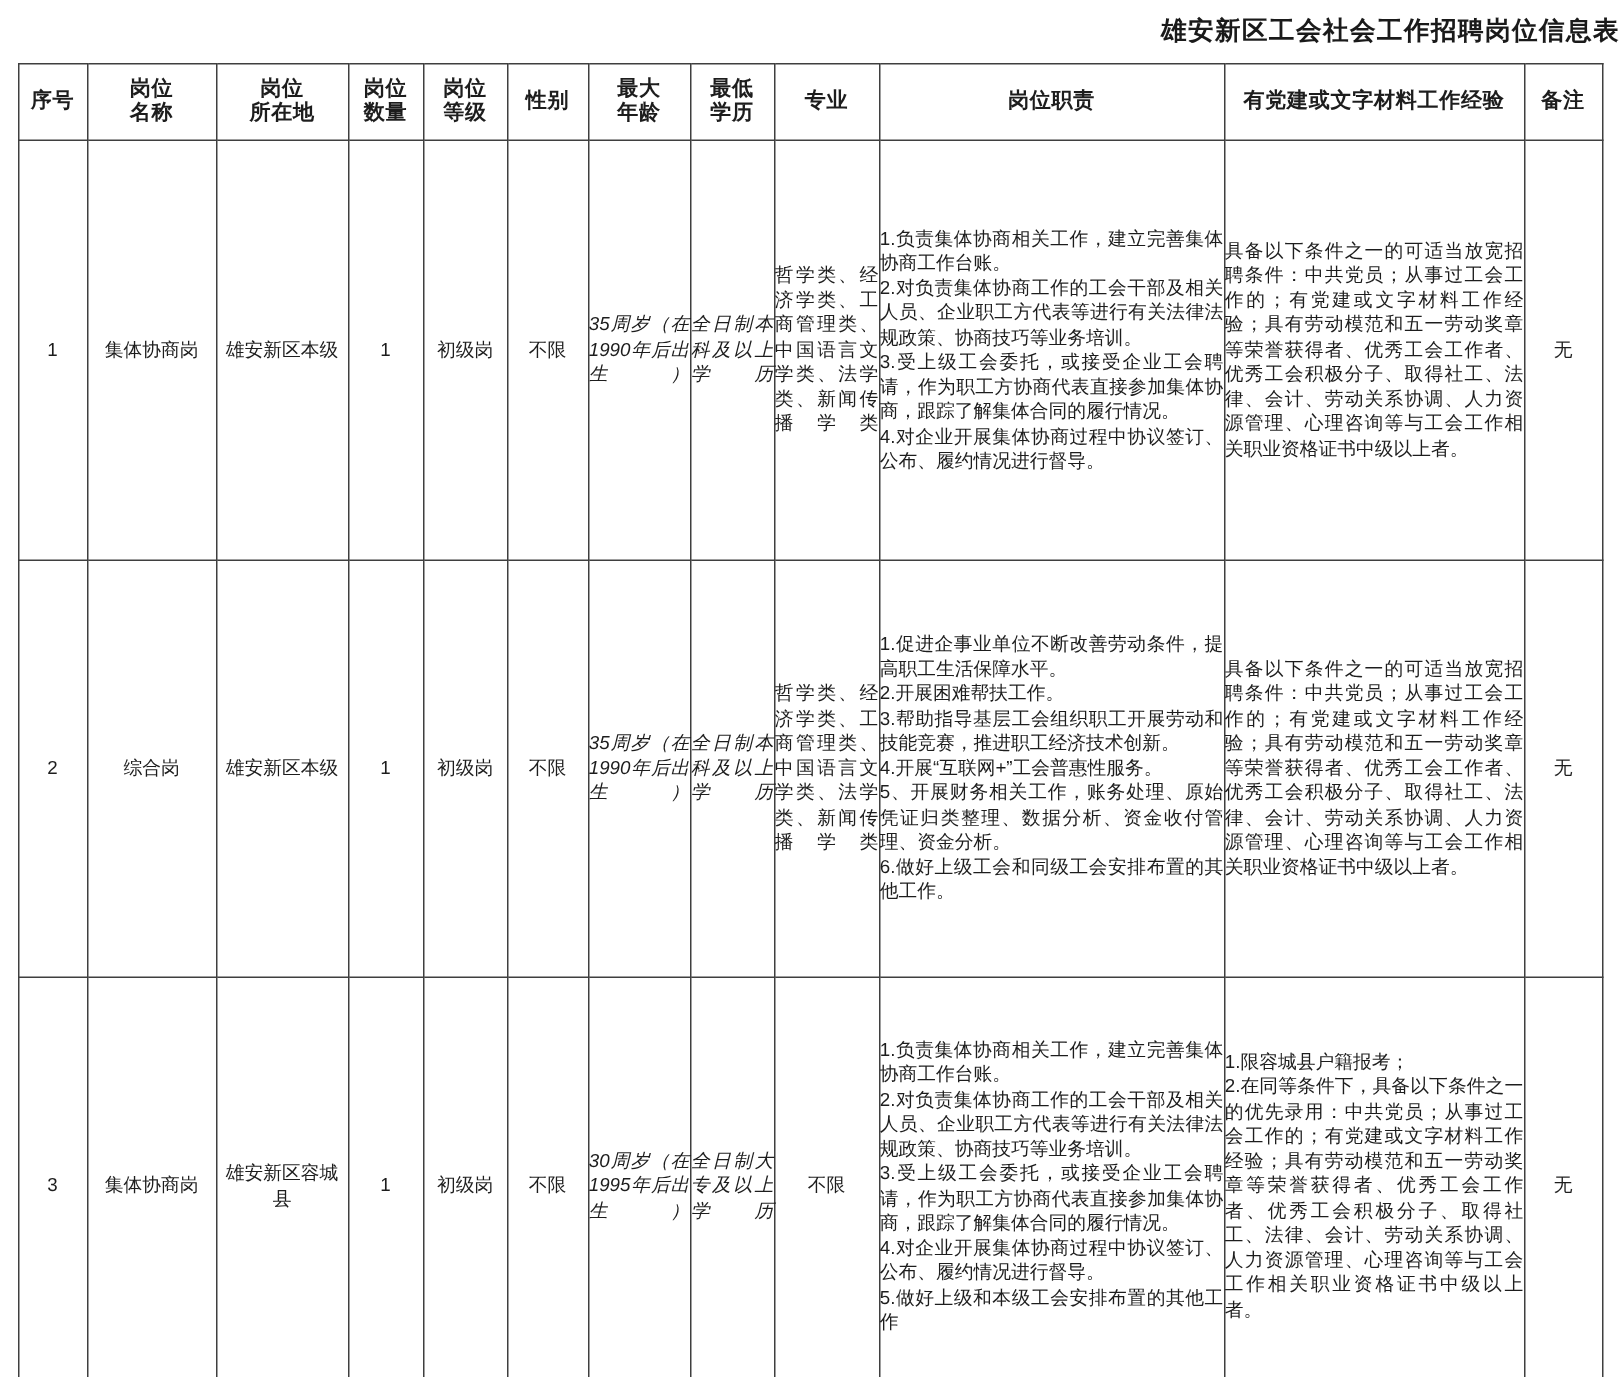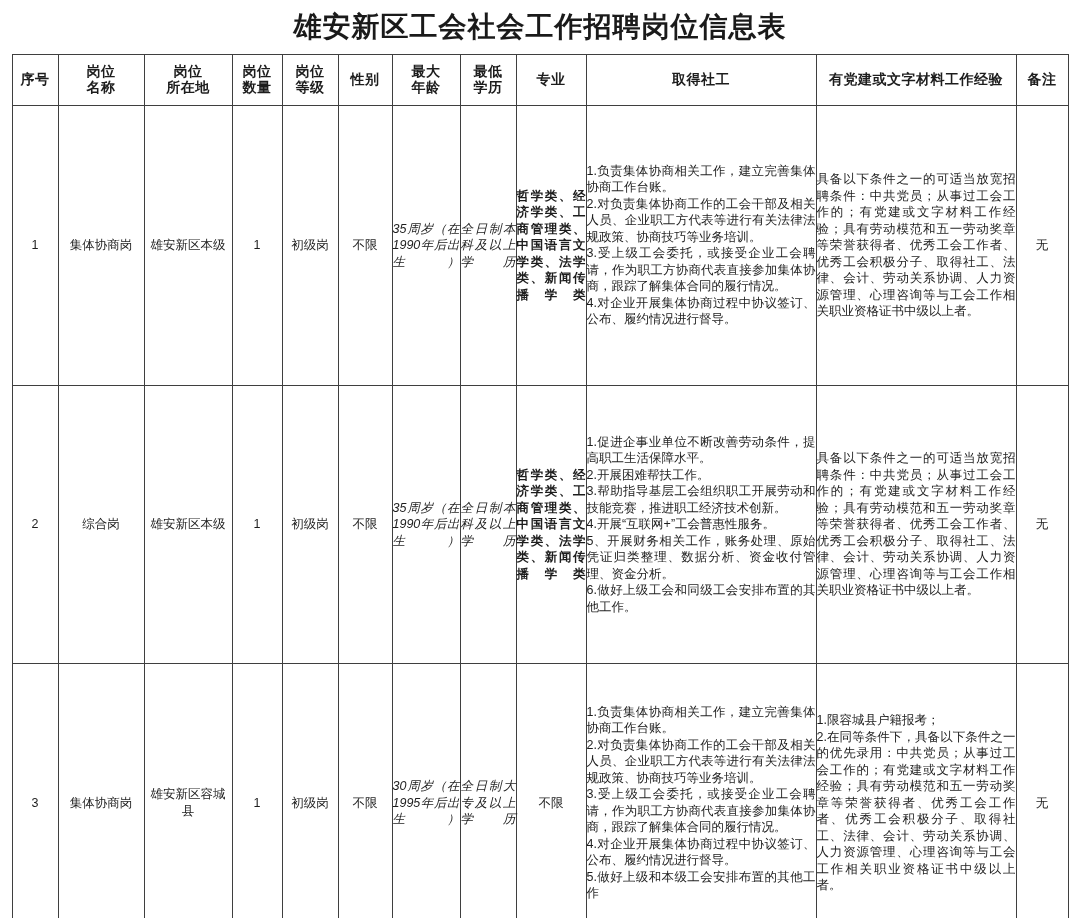--- a/index.html
+++ b/index.html
@@ -15,23 +15,23 @@
     overflow: hidden;
   }
   .page {
     width: 1080px;
     height: 918px;
     box-sizing: border-box;
     padding: 0;
     position: relative;
   }
   .doc-title {
-    text-align: center;
+    text-align: right;
     font-family: "Liberation Serif", "DejaVu Serif", serif;
-    font-size: 28px;
+    font-size: 17px;
     font-weight: bold;
     letter-spacing: 1px;
     color: #1a1a1a;
     padding-top: 12px;
     padding-bottom: 11px;
     line-height: 1.1;
   }
   table.jobs {
     border-collapse: collapse;
     table-layout: fixed;
@@ -88,21 +88,20 @@
     word-break: break-all;
     font-style: italic;
   }
   .c-major {
     text-align: justify;
     text-align-last: justify;
     padding: 4px 3px;
     vertical-align: middle;
     line-height: 1.38;
     word-break: break-all;
-    font-weight: bold;
   }
   .hdr-2line { display: block; }
   tbody tr { height: 278px; }
   tbody tr.r1 { height: 280px; }
   tbody tr.r2 { height: 278px; }
   tbody tr.r3 { height: 279px; }
 </style>
 </head>
 <body>
 
@@ -154,21 +153,21 @@
           <span class="hdr-2line">年龄</span>
         </th>
         <th>
           <span class="hdr-2line">最低</span>
           <span class="hdr-2line">学历</span>
         </th>
         <th>
           <span class="hdr-2line">专业</span>
         </th>
         <th>
-          <span class="hdr-2line">取得社工</span>
+          <span class="hdr-2line">岗位职责</span>
         </th>
         <th>
           <span class="hdr-2line">有党建或文字材料工作经验</span>
         </th>
         <th>
           <span class="hdr-2line">备注</span>
         </th>
       </tr>
     </thead>
     <tbody>

